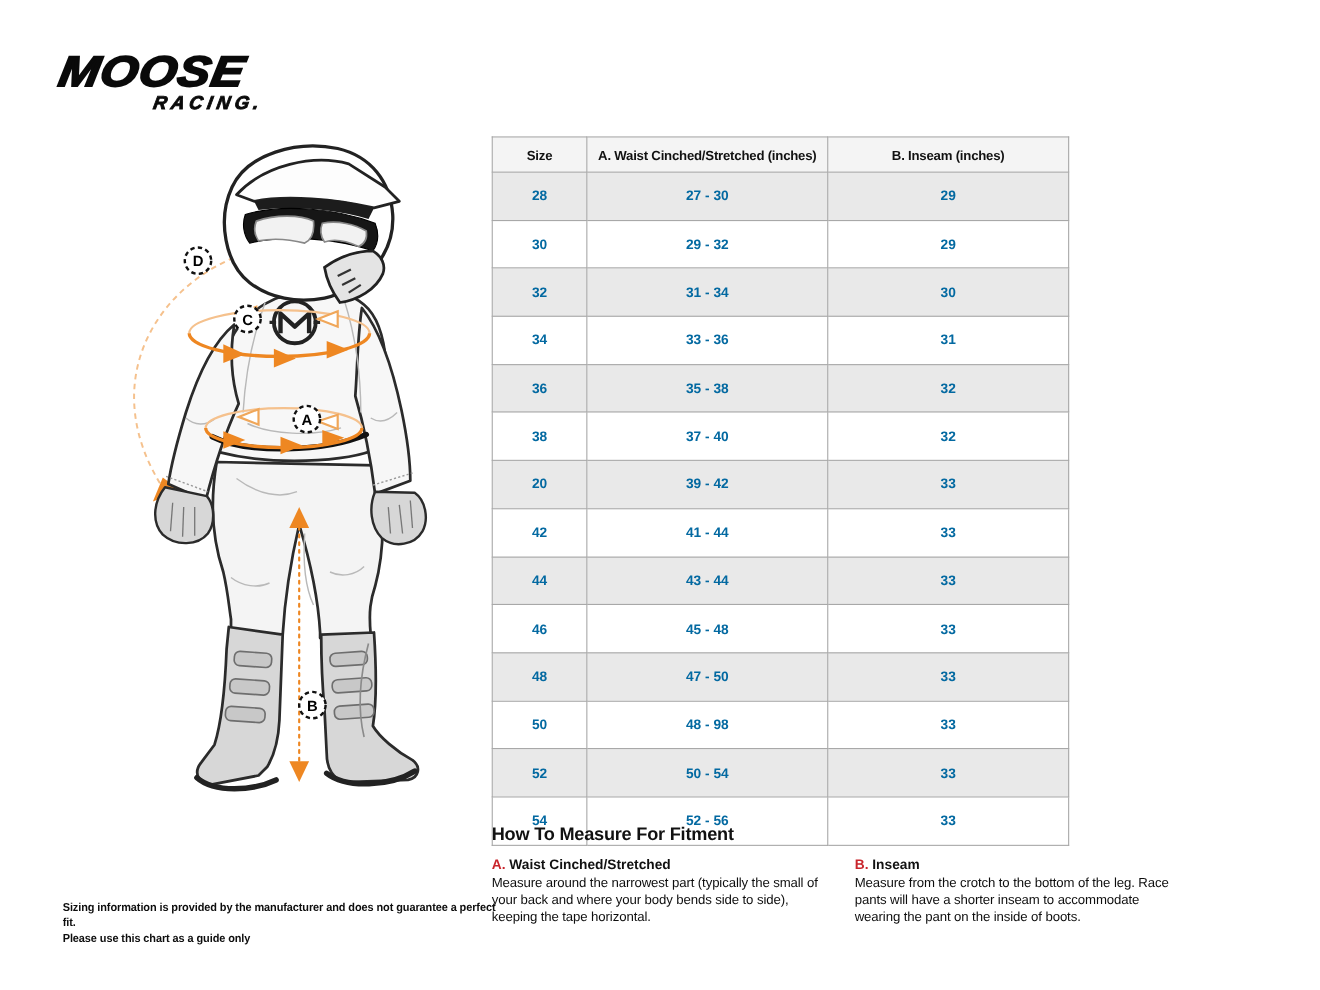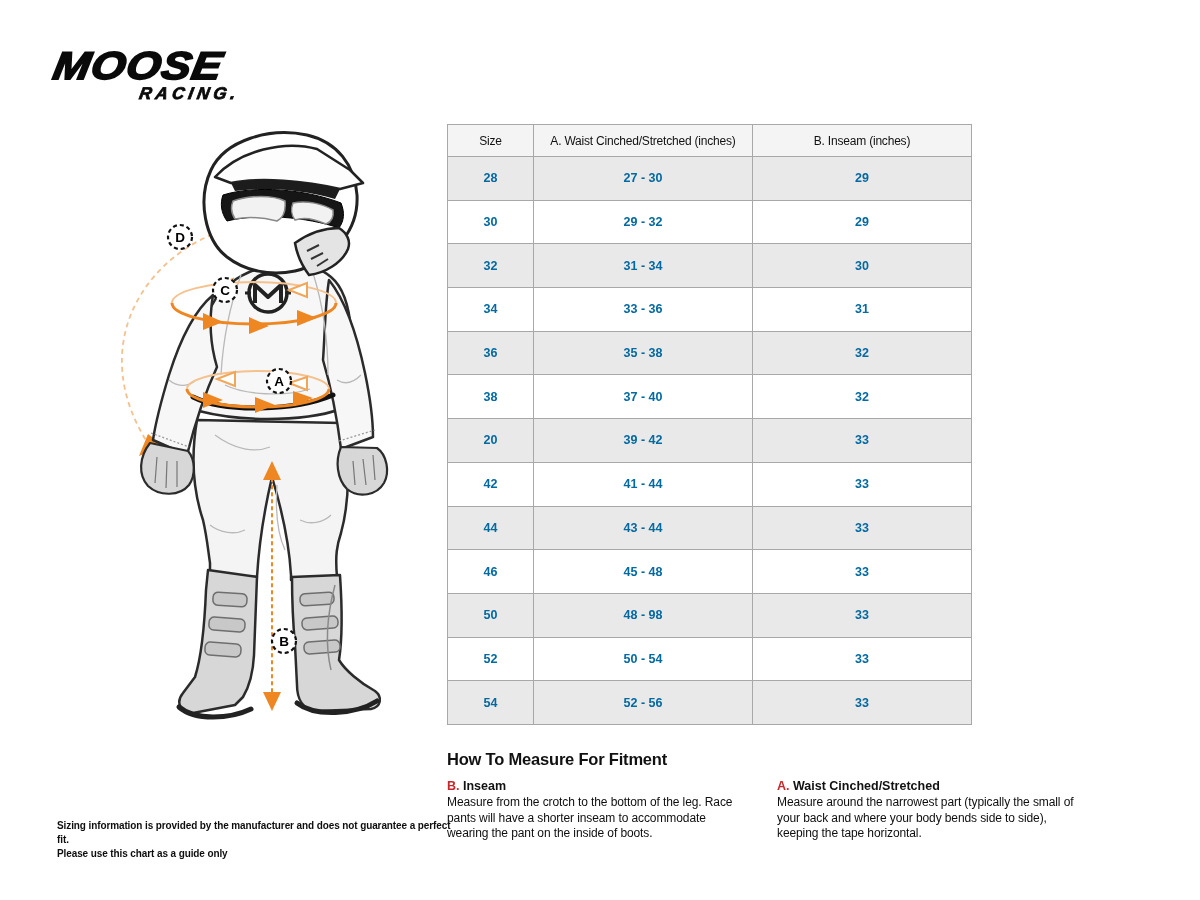--- a/index.html
+++ b/index.html
@@ -16,21 +16,21 @@
                transform:skewX(-10deg);transform-origin:left top;-webkit-text-stroke:.8px #0a0a0a;}
 
   
   .chart-title{position:absolute;left:447px;top:88px;font-size:17.5px;font-weight:bold;
                letter-spacing:-.2px;color:#0e0e0e;}
 
   
   .size-table{position:absolute;left:447px;top:124px;width:524px;border-collapse:collapse;
               table-layout:fixed;}
   .size-table th,.size-table td{border:1px solid #a8a8a8;text-align:center;vertical-align:middle;}
-  .size-table th{height:29px;background:#f4f4f4;font-size:12px;font-weight:normal;letter-spacing:-.2px;}
+  .size-table th{height:29px;background:#f4f4f4;font-size:12px;font-weight:bold;letter-spacing:-.2px;}
   .size-table td{height:40.7px;font-size:12.5px;font-weight:bold;color:#0369a1;}
   .size-table tbody tr:nth-child(odd) td{background:#e9e9e9;}
   .size-table tbody tr:nth-child(even) td{background:#ffffff;}
   .col-size{width:86px;}
   .col-waist{width:219px;}
   .col-inseam{width:219px;}
 
   
   .fitment{position:absolute;left:447px;top:750px;width:660px;}
   .fitment-title{font-size:16.5px;font-weight:bold;letter-spacing:-.2px;margin:0 0 10px 0;}
@@ -264,54 +264,59 @@
           <td>44</td>
           <td>43 - 44</td>
           <td>33</td>
         </tr>
         <tr>
           <td>46</td>
           <td>45 - 48</td>
           <td>33</td>
         </tr>
         <tr>
+          <td>48</td>
+          <td>47 - 50</td>
+          <td>33</td>
+        </tr>
+        <tr>
           <td>50</td>
           <td>48 - 98</td>
           <td>33</td>
         </tr>
         <tr>
           <td>52</td>
           <td>50 - 54</td>
           <td>33</td>
         </tr>
         <tr>
           <td>54</td>
           <td>52 - 56</td>
           <td>33</td>
         </tr>
       </tbody>
   </table>
 
   <div class="fitment">
     <h2 class="fitment-title">How To Measure For Fitment</h2>
     <div class="fitment-cols">
+      <div class="fitment-section">
+        <div class="fitment-label">
+          <span class="fitment-letter">A.</span>
+          <span>Waist Cinched/Stretched</span>
+        </div>
+        <div class="fitment-text">Measure around the narrowest part (typically the small of your back and where your body bends side to side), keeping the tape horizontal.</div>
+      </div>
       <div class="fitment-section">
         <div class="fitment-label">
           <span class="fitment-letter">B.</span>
           <span>Inseam</span>
         </div>
         <div class="fitment-text">Measure from the crotch to the bottom of the leg. Race pants will have a shorter inseam to accommodate wearing the pant on the inside of boots.</div>
       </div>
-      <div class="fitment-section">
-        <div class="fitment-label">
-          <span class="fitment-letter">A.</span>
-          <span>Waist Cinched/Stretched</span>
-        </div>
-        <div class="fitment-text">Measure around the narrowest part (typically the small of your back and where your body bends side to side), keeping the tape horizontal.</div>
-      </div>
     </div>
   </div>
 
   <div class="disclaimer">
     <div>Sizing information is provided by the manufacturer and does not guarantee a perfect fit.</div>
     <div>Please use this chart as a guide only</div>
   </div>
 
 </div>
 

